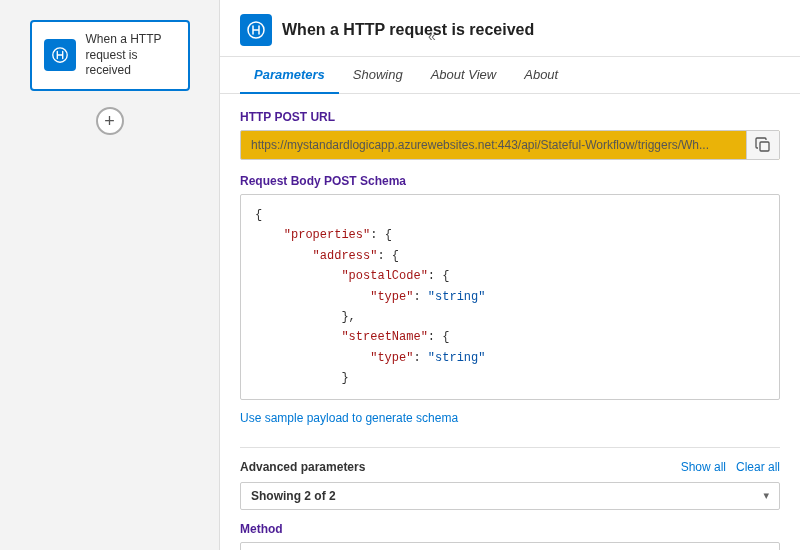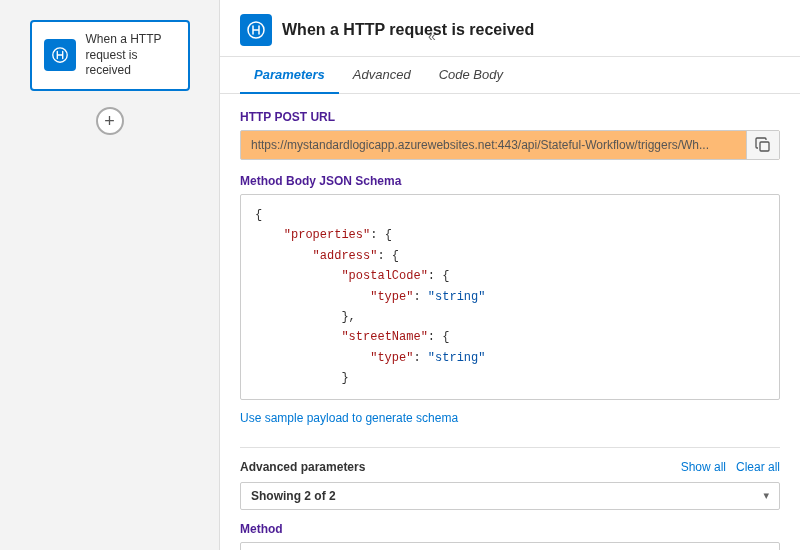--- a/index.html
+++ b/index.html
@@ -167,21 +167,21 @@
       color: #4c1d95;
       margin-bottom: 6px;
     }
 
     
     .url-field {
       display: flex;
       align-items: center;
       border: 1px solid #ccc;
       border-radius: 2px;
-      background: #fdba74;
+      background: #eab308;
       margin-bottom: 14px;
     }
 
     .url-text {
       flex: 1;
       padding: 7px 10px;
       font-size: 12px;
       color: #555;
       white-space: nowrap;
       overflow: hidden;
@@ -346,39 +346,40 @@
       <svg viewBox="0 0 20 20" xmlns="http://www.w3.org/2000/svg" width="20" height="20">
         <circle cx="10" cy="10" r="8" fill="none" stroke="white" stroke-width="1.5"></circle>
         <path d="M7 6 L7 14 M7 10 L13 10 M13 6 L13 14" stroke="white" stroke-width="1.5" fill="none" stroke-linecap="round"></path>
       </svg>
     </div>
     <span class="panel-header-title">When a HTTP request is received</span>
   </div>
 
   <div class="tabs">
     <div class="tab active">Parameters</div>
-    <div class="tab">Advanced</div>
-    <div class="tab">Code Body</div>
+    <div class="tab">Showing</div>
+    <div class="tab">About View</div>
+    <div class="tab">About</div>
   </div>
 
   <div class="panel-content">
     
     <div class="field-label">HTTP POST URL</div>
     <div class="url-field">
       <span class="url-text">https://mystandardlogicapp.azurewebsites.net:443/api/Stateful-Workflow/triggers/Wh...</span>
       <div class="url-copy-btn">
         <svg width="16" height="16" viewBox="0 0 16 16" fill="none" xmlns="http://www.w3.org/2000/svg">
           <rect x="5" y="5" width="9" height="9" rx="1" stroke="#555" stroke-width="1.3" fill="none"></rect>
           <path d="M3 11H2a1 1 0 01-1-1V2a1 1 0 011-1h8a1 1 0 011 1v1" stroke="#555" stroke-width="1.3" fill="none"></path>
         </svg>
       </div>
     </div>
 
     
-    <div class="field-label">Method Body JSON Schema</div>
+    <div class="field-label">Request Body POST Schema</div>
     <div class="json-editor">
       <span class="json-line"><span class="jc-brace">{</span></span>
       <span class="json-line">&nbsp;&nbsp;&nbsp;&nbsp;<span class="jc-key">"properties"</span><span class="jc-colon">: {</span></span>
       <span class="json-line">&nbsp;&nbsp;&nbsp;&nbsp;&nbsp;&nbsp;&nbsp;&nbsp;<span class="jc-key">"address"</span><span class="jc-colon">: {</span></span>
       <span class="json-line">&nbsp;&nbsp;&nbsp;&nbsp;&nbsp;&nbsp;&nbsp;&nbsp;&nbsp;&nbsp;&nbsp;&nbsp;<span class="jc-key">"postalCode"</span><span class="jc-colon">: {</span></span>
       <span class="json-line">&nbsp;&nbsp;&nbsp;&nbsp;&nbsp;&nbsp;&nbsp;&nbsp;&nbsp;&nbsp;&nbsp;&nbsp;&nbsp;&nbsp;&nbsp;&nbsp;<span class="jc-key">"type"</span><span class="jc-colon">: </span><span class="jc-string">"string"</span></span>
       <span class="json-line">&nbsp;&nbsp;&nbsp;&nbsp;&nbsp;&nbsp;&nbsp;&nbsp;&nbsp;&nbsp;&nbsp;&nbsp;<span class="jc-brace">},</span></span>
       <span class="json-line">&nbsp;&nbsp;&nbsp;&nbsp;&nbsp;&nbsp;&nbsp;&nbsp;&nbsp;&nbsp;&nbsp;&nbsp;<span class="jc-key">"streetName"</span><span class="jc-colon">: {</span></span>
       <span class="json-line">&nbsp;&nbsp;&nbsp;&nbsp;&nbsp;&nbsp;&nbsp;&nbsp;&nbsp;&nbsp;&nbsp;&nbsp;&nbsp;&nbsp;&nbsp;&nbsp;<span class="jc-key">"type"</span><span class="jc-colon">: </span><span class="jc-string">"string"</span></span>
       <span class="json-line">&nbsp;&nbsp;&nbsp;&nbsp;&nbsp;&nbsp;&nbsp;&nbsp;&nbsp;&nbsp;&nbsp;&nbsp;<span class="jc-brace">}</span></span>

